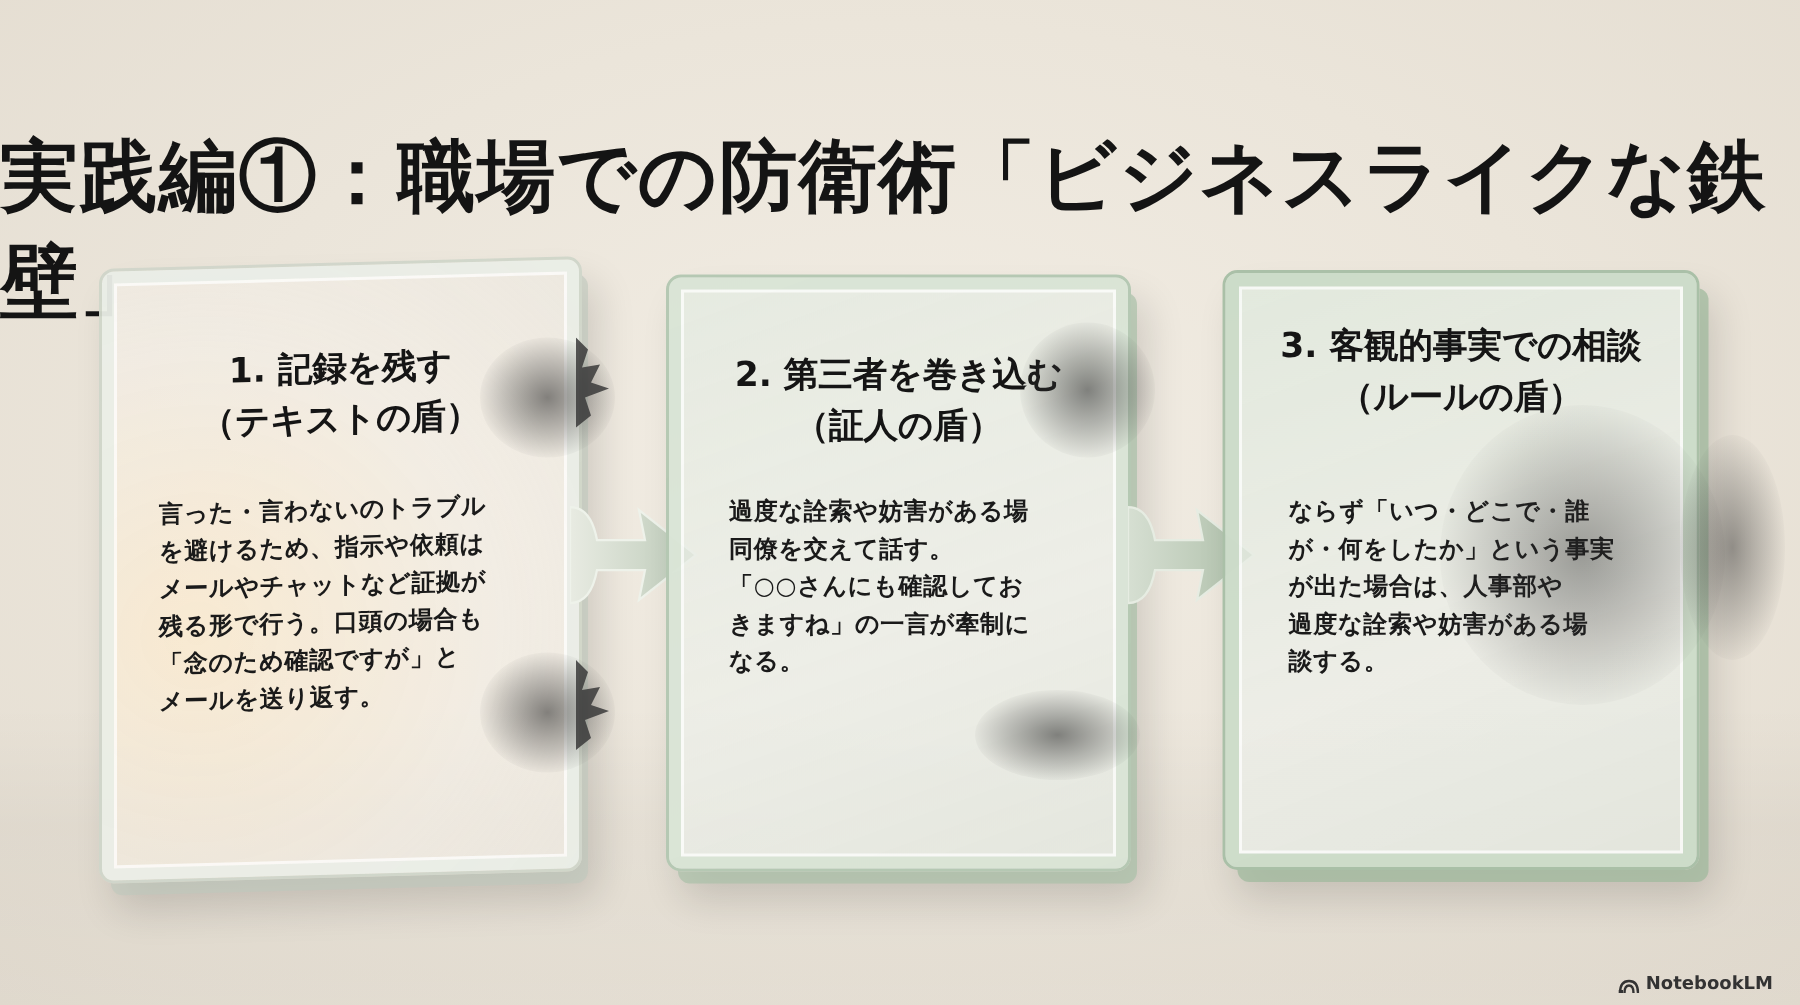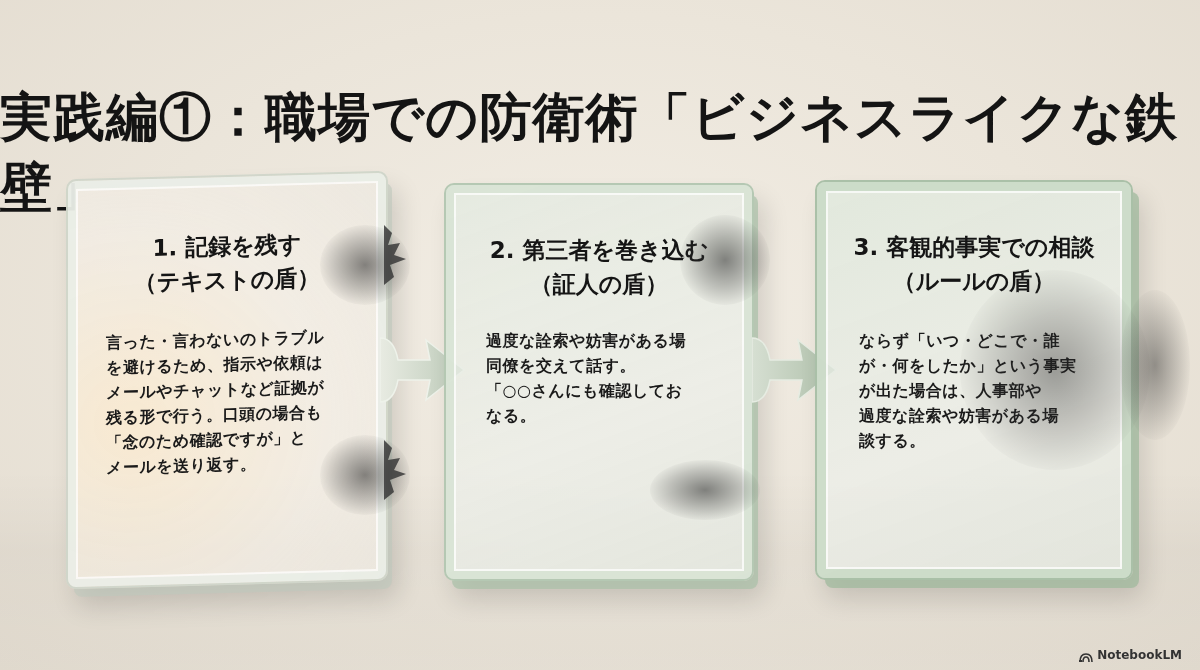--- a/index.html
+++ b/index.html
@@ -121,38 +121,39 @@
 
   <div class="panel p2">
     <div class="card-head" style="top:48px;">
       <div>2. 第三者を巻き込む</div>
       <div>（証人の盾）</div>
     </div>
     <div class="card-body" style="left:40px; top:143px;">
       <div>過度な詮索や妨害がある場</div>
       <div>同僚を交えて話す。</div>
       <div>「○○さんにも確認してお</div>
+      <div>きますね」の一言が牽制に</div>
       <div>なる。</div>
     </div>
   </div>
   <div class="smudge" style="left:680px; top:215px; width:90px; height:90px;"></div>
   <div class="smudge" style="left:650px; top:460px; width:110px; height:60px;"></div>
 
   <svg class="arrow" style="left:752px; top:330px;" width="90" height="80" viewBox="0 0 90 80">
     <defs>
       <linearGradient id="ag2" x1="0" x2="1">
         <stop offset="0" stop-color="#d6dfd2"></stop>
         <stop offset="1" stop-color="#aebfa9"></stop>
       </linearGradient>
     </defs>
     <path d="M0 8 Q14 8 18 30 L50 30 L46 10 L84 40 L46 70 L50 50 L18 50 Q14 72 0 72 Z" fill="url(#ag2)" stroke="#e6ece2" stroke-width="1.5"></path>
   </svg>
 
   <div class="panel p3">
-    <div class="card-head" style="top:48px;">
+    <div class="card-head" style="top:32px;">
       <div>3. 客観的事実での相談</div>
       <div>（ルールの盾）</div>
     </div>
     <div class="card-body" style="left:42px; top:146px;">
       <div>ならず「いつ・どこで・誰</div>
       <div>が・何をしたか」という事実</div>
       <div>が出た場合は、人事部や</div>
       <div>過度な詮索や妨害がある場</div>
       <div>談する。</div>
     </div>

